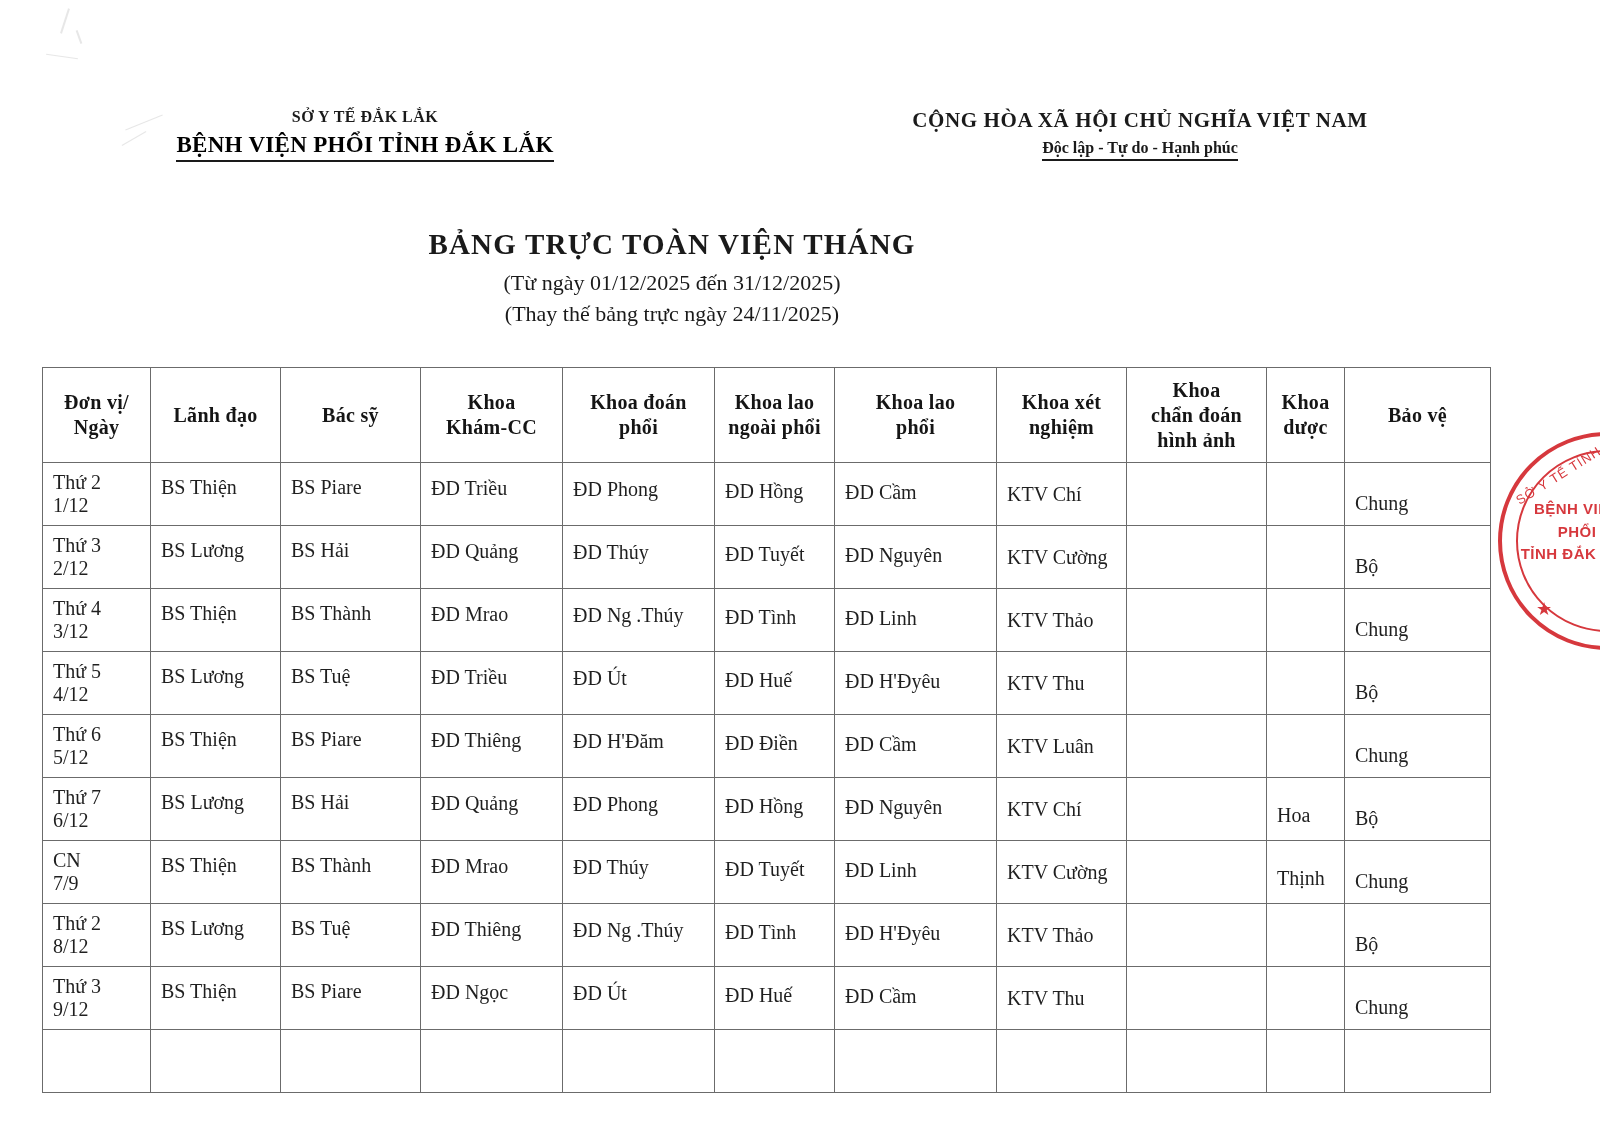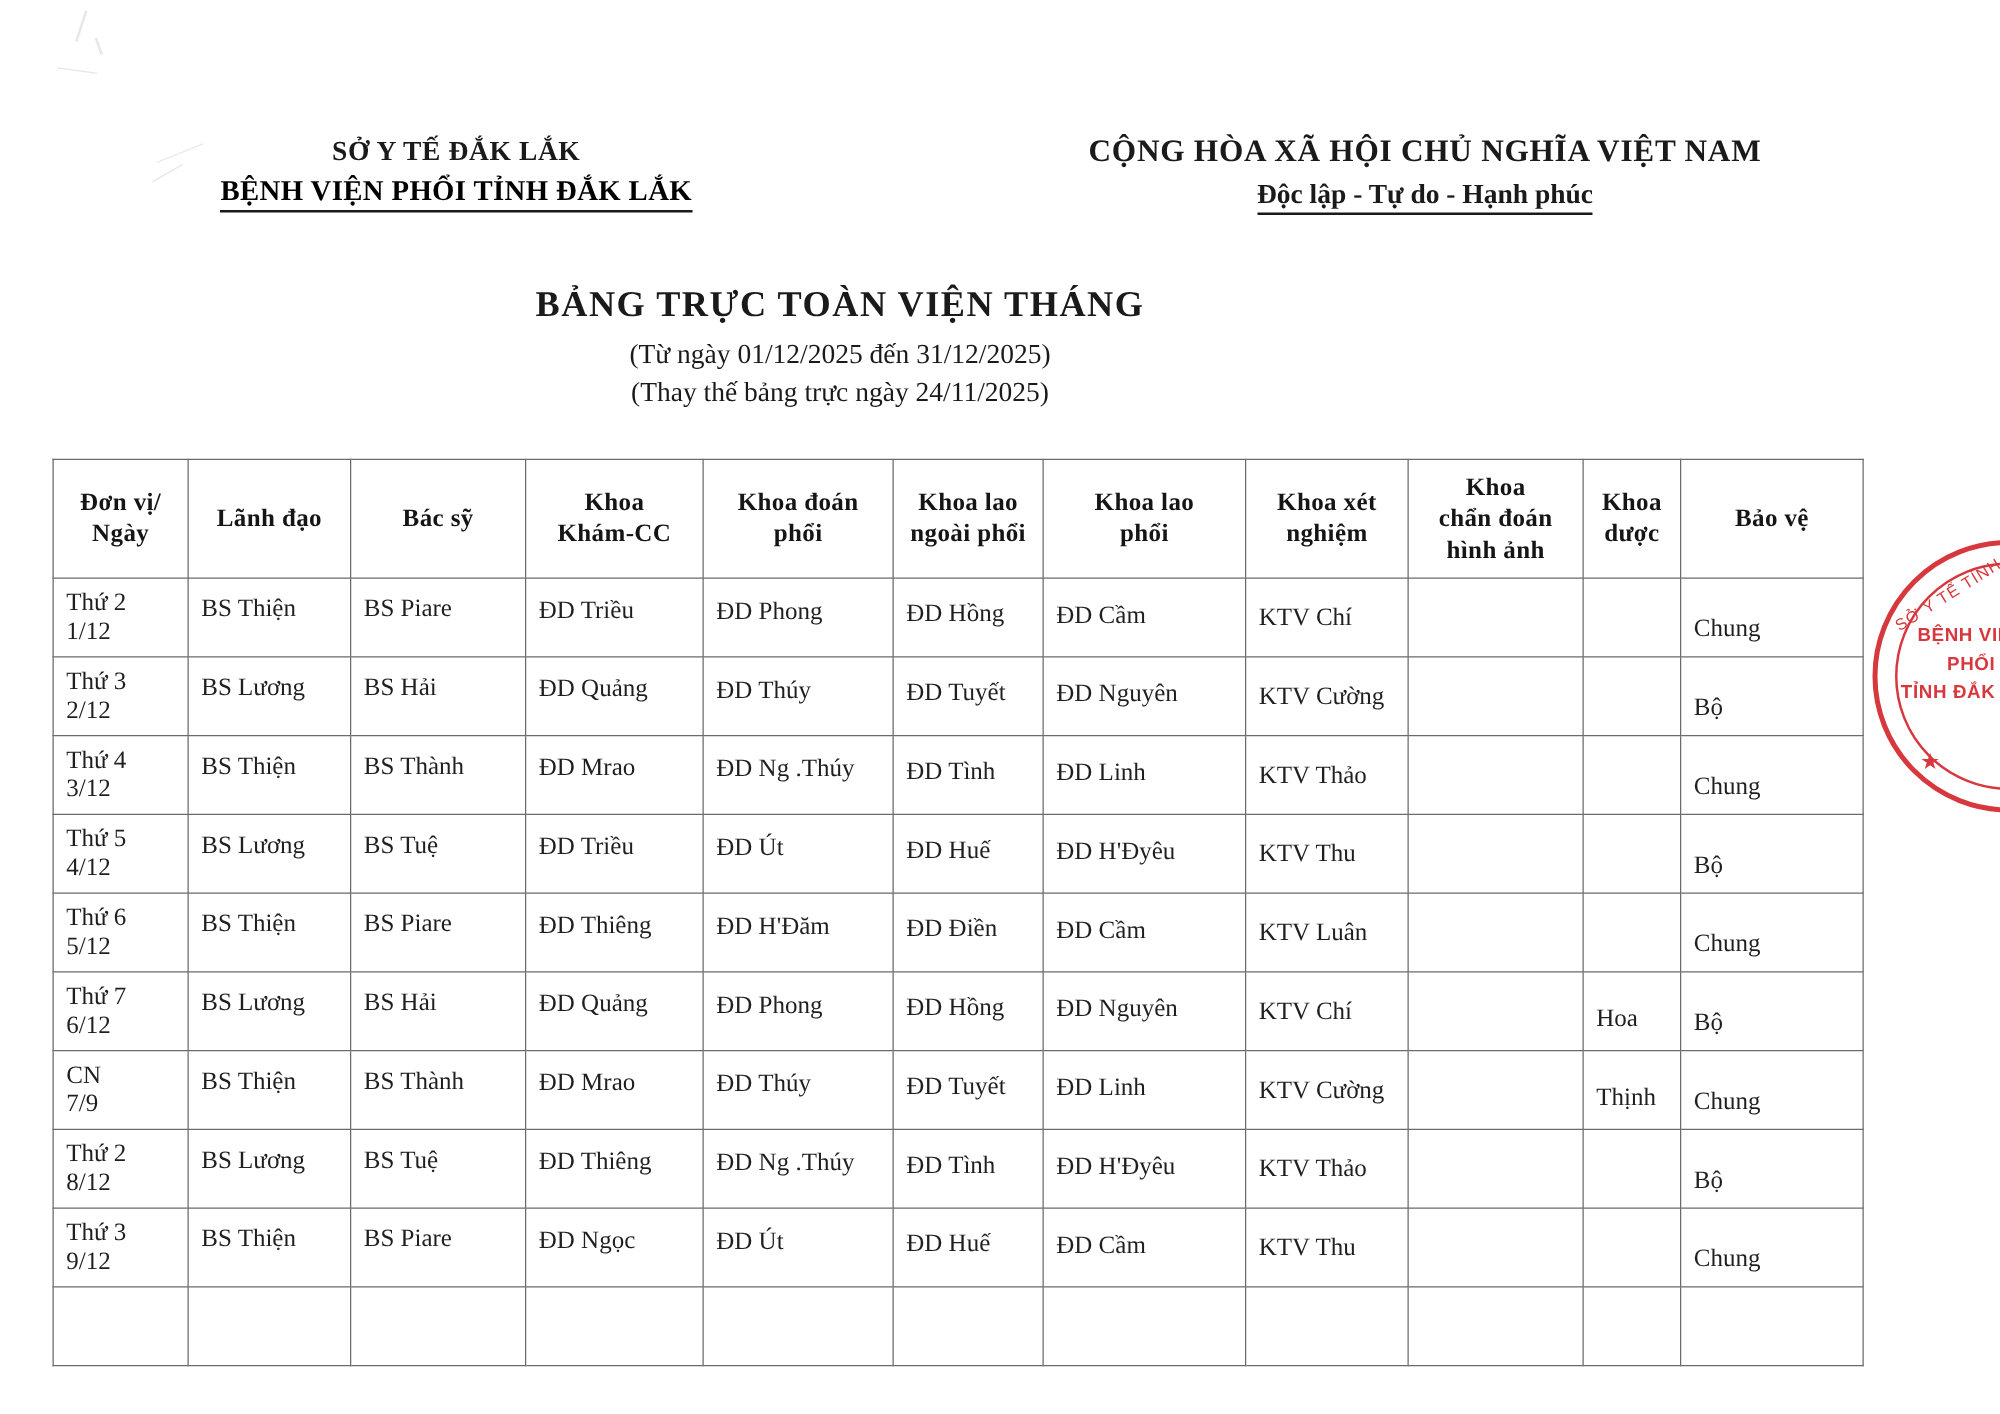--- a/index.html
+++ b/index.html
@@ -26,21 +26,21 @@
     justify-content: flex-start;
   }
   .org-block {
     position: absolute;
     left: 150px;
     top: 0;
     width: 430px;
     text-align: center;
   }
   .org-line1 {
-    font-size: 22px;
+    font-size: 16px;
     font-weight: bold;
     letter-spacing: 0.5px;
     color: #1a1a1a;
   }
   .org-line2 {
     font-size: 23px;
     font-weight: bold;
     letter-spacing: 0.3px;
     margin-top: 6px;
     color: #000000;
@@ -49,27 +49,27 @@
     padding-bottom: 2px;
   }
   .nation-block {
     position: absolute;
     left: 830px;
     top: 0;
     width: 620px;
     text-align: center;
   }
   .nation-line1 {
-    font-size: 25px;
+    font-size: 21px;
     font-weight: bold;
     letter-spacing: 0.6px;
     color: #1a1a1a;
   }
   .nation-line2 {
-    font-size: 22px;
+    font-size: 16px;
     font-weight: bold;
     margin-top: 6px;
     display: inline-block;
     border-bottom: 2px solid #1a1a1a;
     padding-bottom: 2px;
     color: #1a1a1a;
     text-align: center;
   }
 
   

